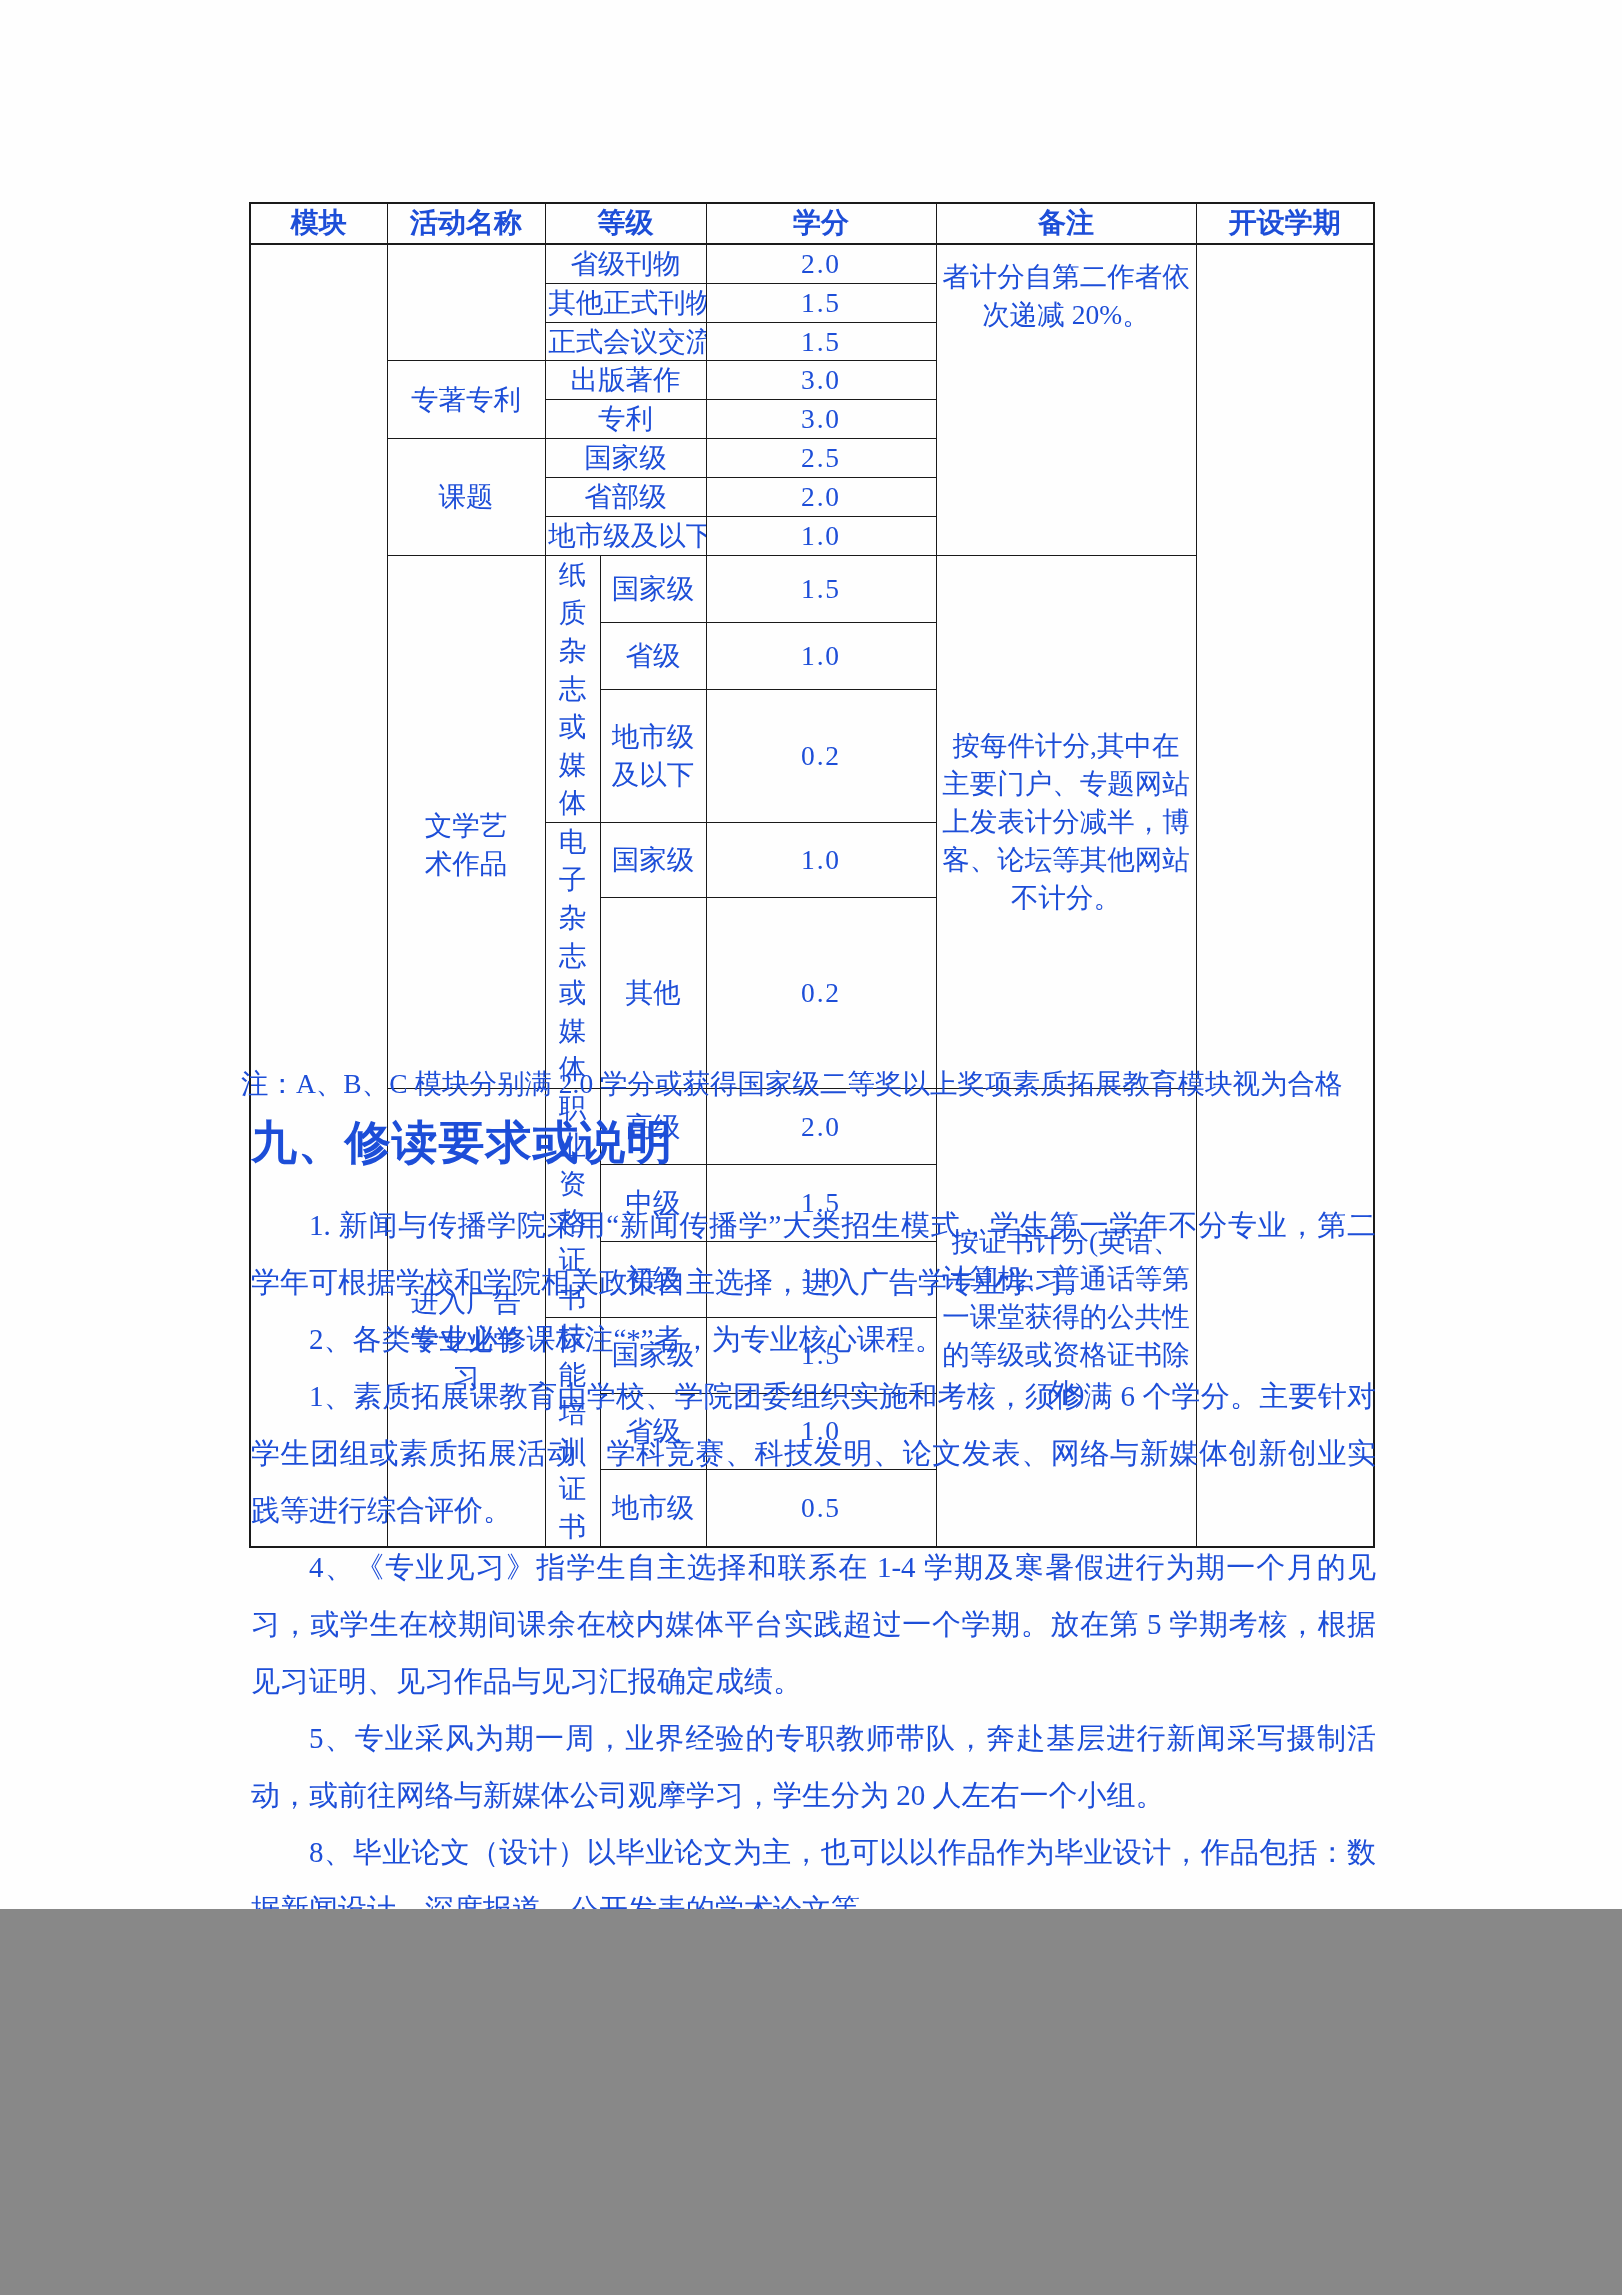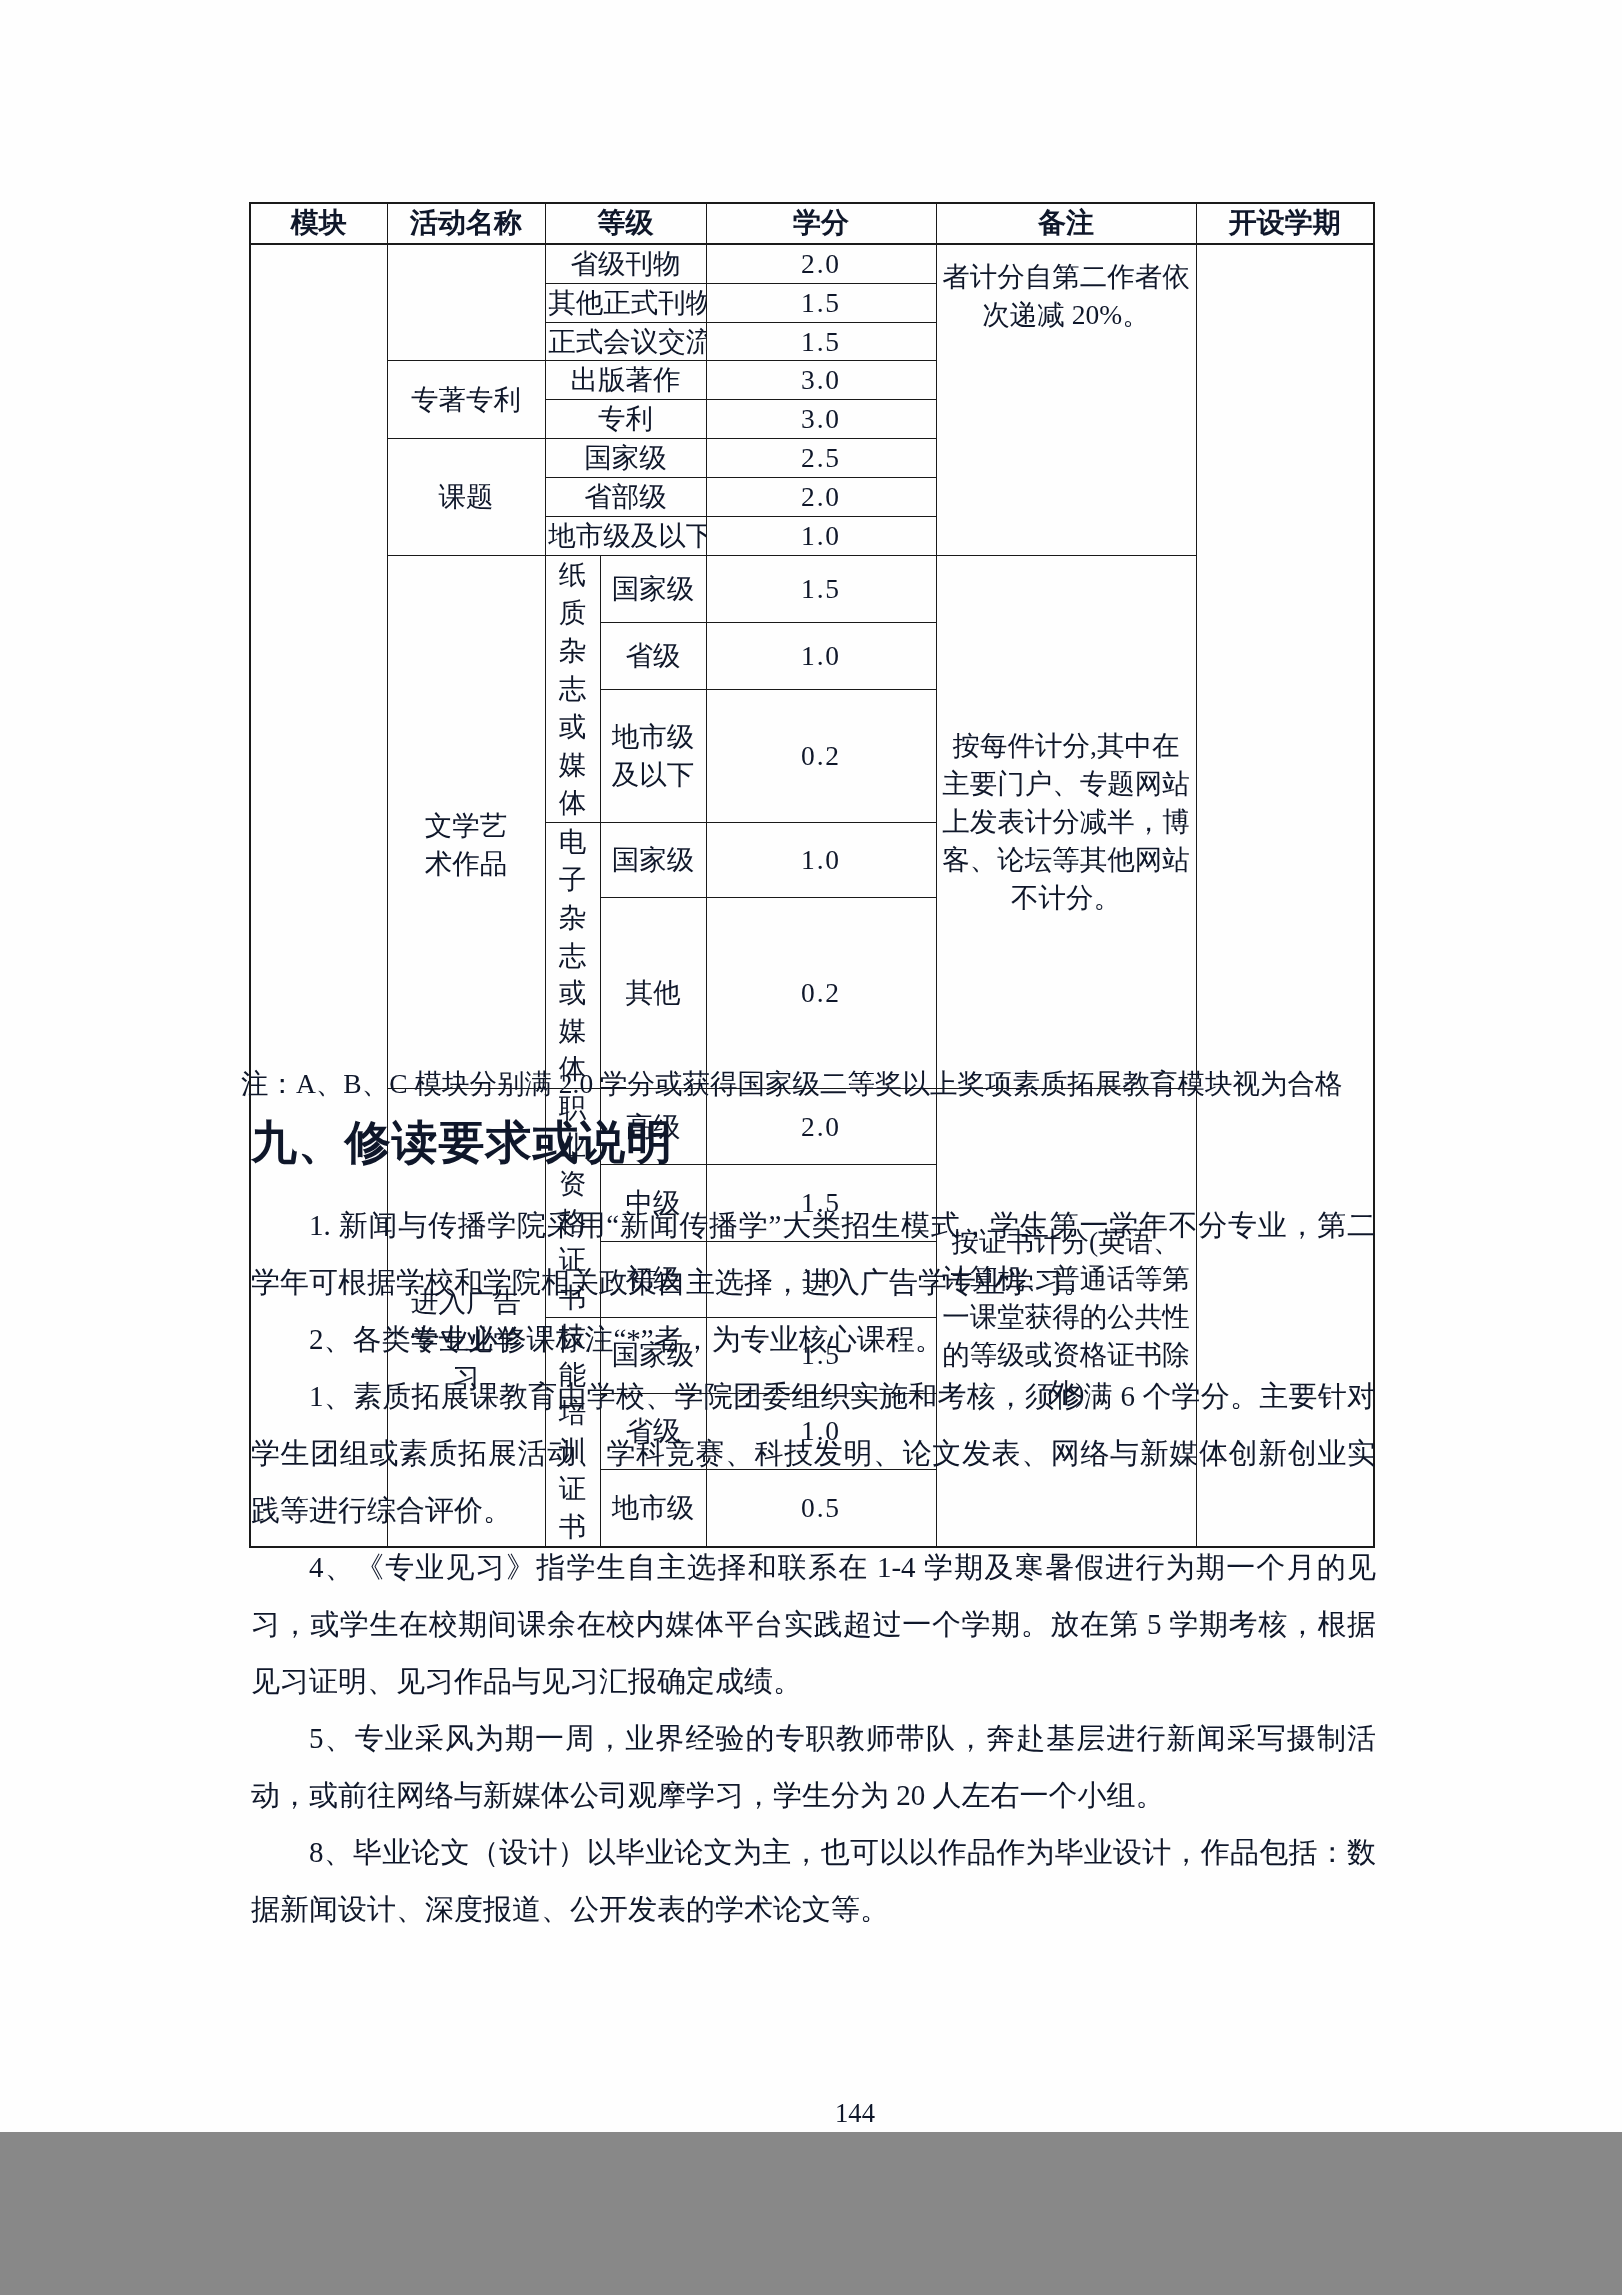--- a/index.html
+++ b/index.html
@@ -1,21 +1,21 @@
 <!DOCTYPE html>
 <html style="font-size:14px"><head>
 <meta charset="utf-8">
 <style>
   html,body{margin:0;padding:0;background:#888;}
   .page{
     position:relative;
-    width:1622px;height:2132px;
+    width:1622px;height:1909px;
     background:#fefefe;
     font-family:"Liberation Serif","DejaVu Serif",serif;
-    color:#0f172a;
+    color:#1d4ed8;
     overflow:hidden;
     margin:0 auto;
   }
   
   table.grid{
     position:absolute; left:249px; top:202px;
     border-collapse:collapse; table-layout:fixed;
     width:1125px;
     border:2.7px solid #1a1a1a;
   }

